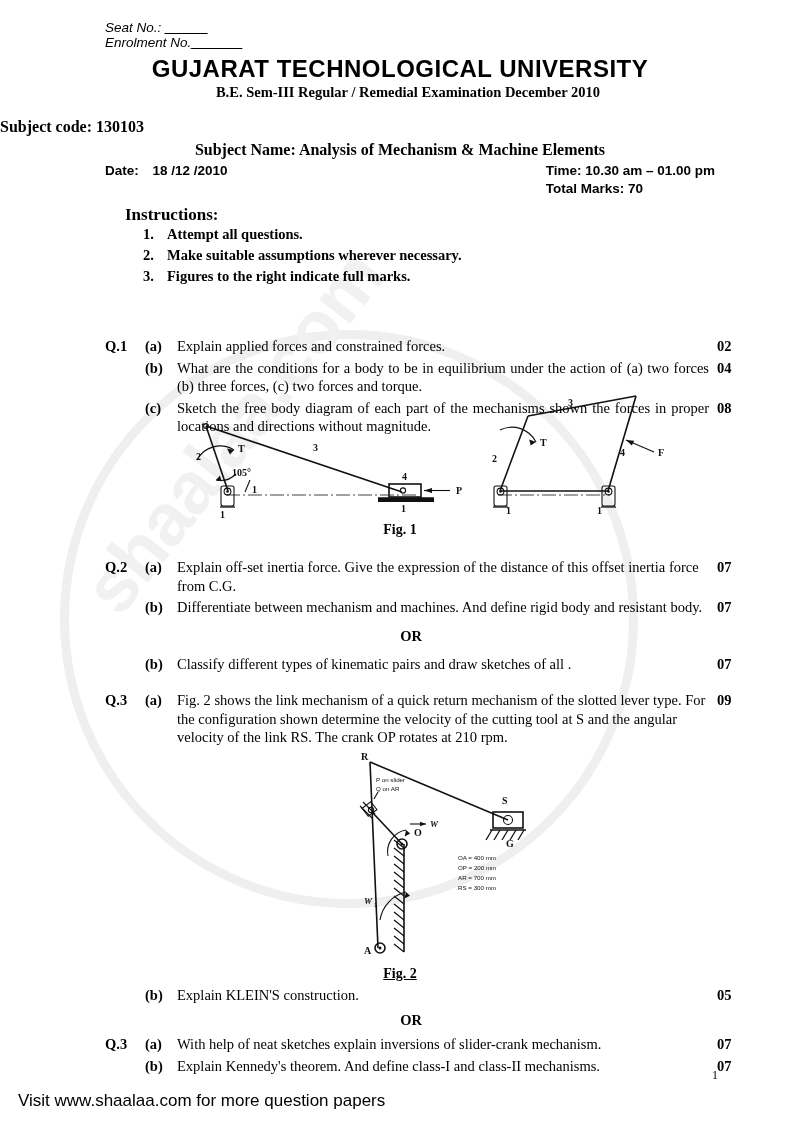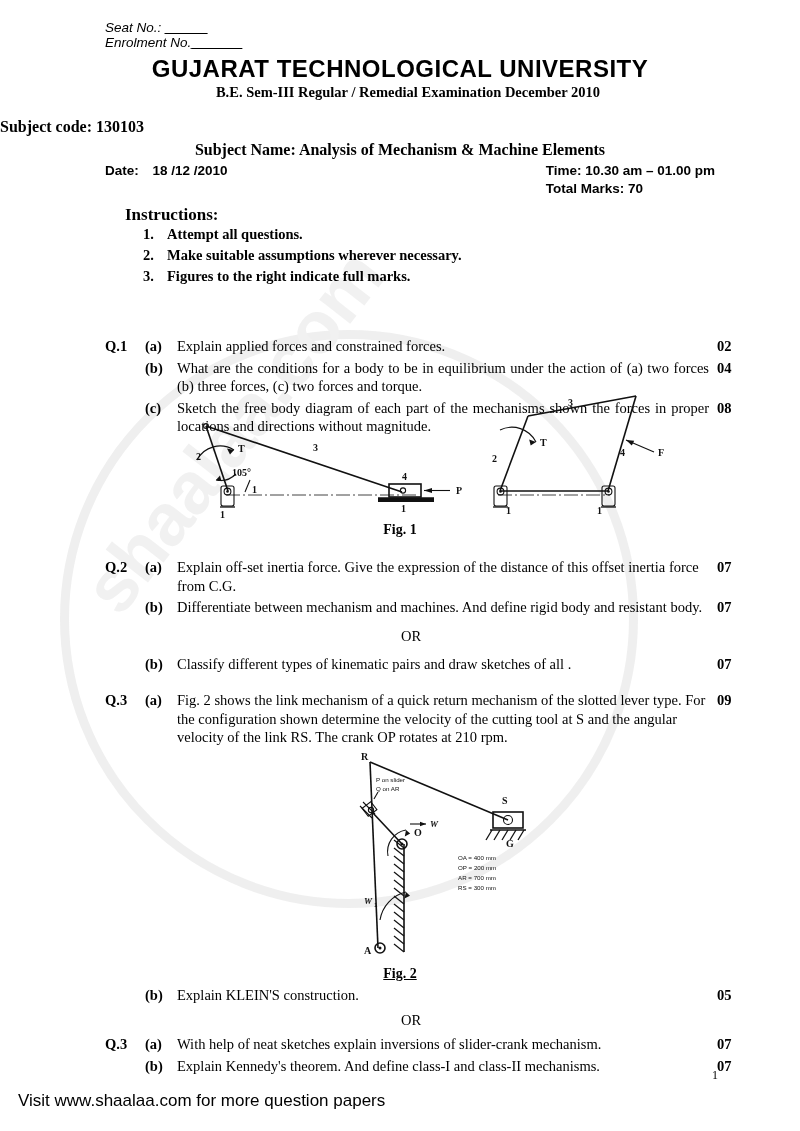--- a/index.html
+++ b/index.html
@@ -102,21 +102,21 @@
     font-size:14.5px;
     line-height:1.28;
   }
   .q .row{display:flex;align-items:flex-start;}
   .q .qno{width:40px;font-weight:700;flex:none;}
   .q .part{width:32px;font-weight:700;flex:none;}
   .q .body{flex:1;padding-right:8px;}
   .q .body.just{text-align:justify;text-align-last:left;}
   .q .marks{width:28px;text-align:left;font-weight:700;flex:none;}
   .or{
-    text-align:center;font-weight:400;font-size:14.5px;
+    text-align:center;font-weight:700;font-size:14.5px;
   }
 
   .figcap{
     position:absolute;width:800px;left:0;text-align:center;
     font-weight:700;font-size:14px;
   }
   .figcap.u{text-decoration:underline;}
 
   .footer-note{
     position:absolute;left:18px;top:1091px;

